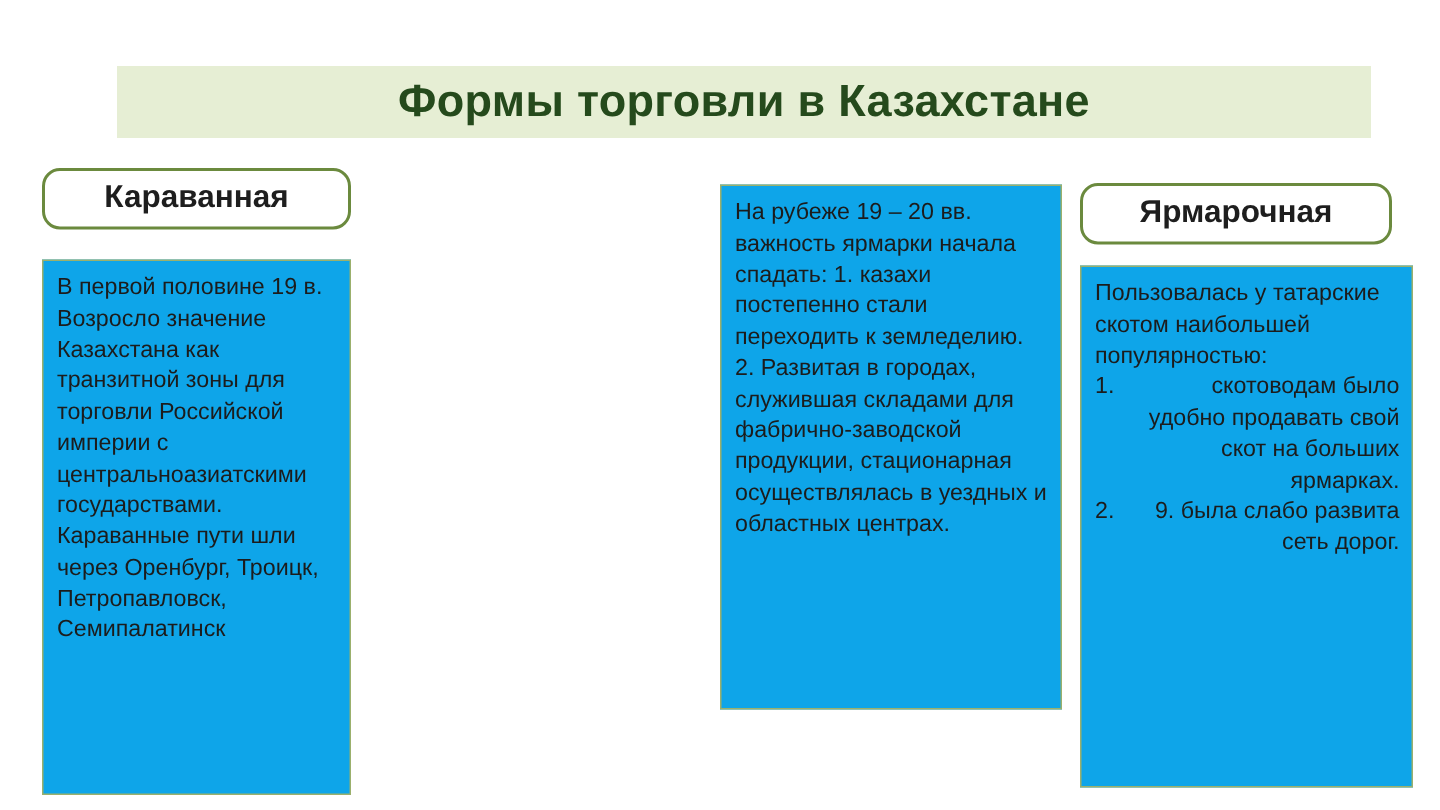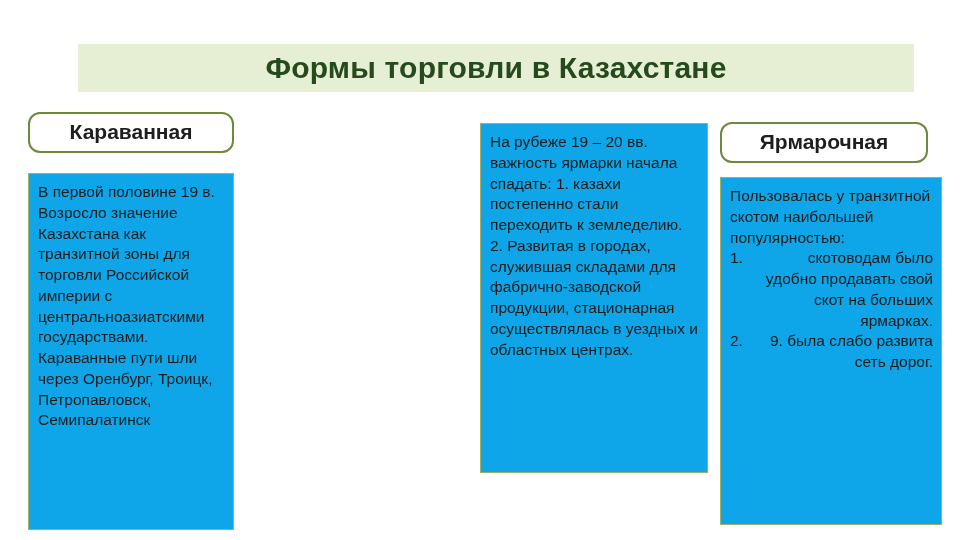--- a/index.html
+++ b/index.html
@@ -132,21 +132,21 @@
 
     <div class="col col-2">
       <div class="body body-2">
         <p>На рубеже 19 – 20 вв. важность ярмарки начала спадать: 1. казахи постепенно стали переходить к земледелию. 2. Развитая в городах, служившая складами для фабрично-заводской продукции, стационарная осуществлялась в уездных и областных центрах.</p>
       </div>
     </div>
 
     <div class="col col-3">
       <div class="head head-3">Ярмарочная</div>
       <div class="body body-3">
-        <p>Пользовалась у транзитной скотом наибольшей популярностью:</p>
+        <p>Пользовалась у татарские скотом наибольшей популярностью:</p>
         <ul class="num-list">
           <li>
             <span class="marker">1.</span>
             <span class="txt">скотоводам было удобно продавать свой скот на больших ярмарках.</span>
           </li>
           <li>
             <span class="marker">2.</span>
             <span class="txt">9. была слабо развита сеть дорог.</span>
           </li>
         </ul>

